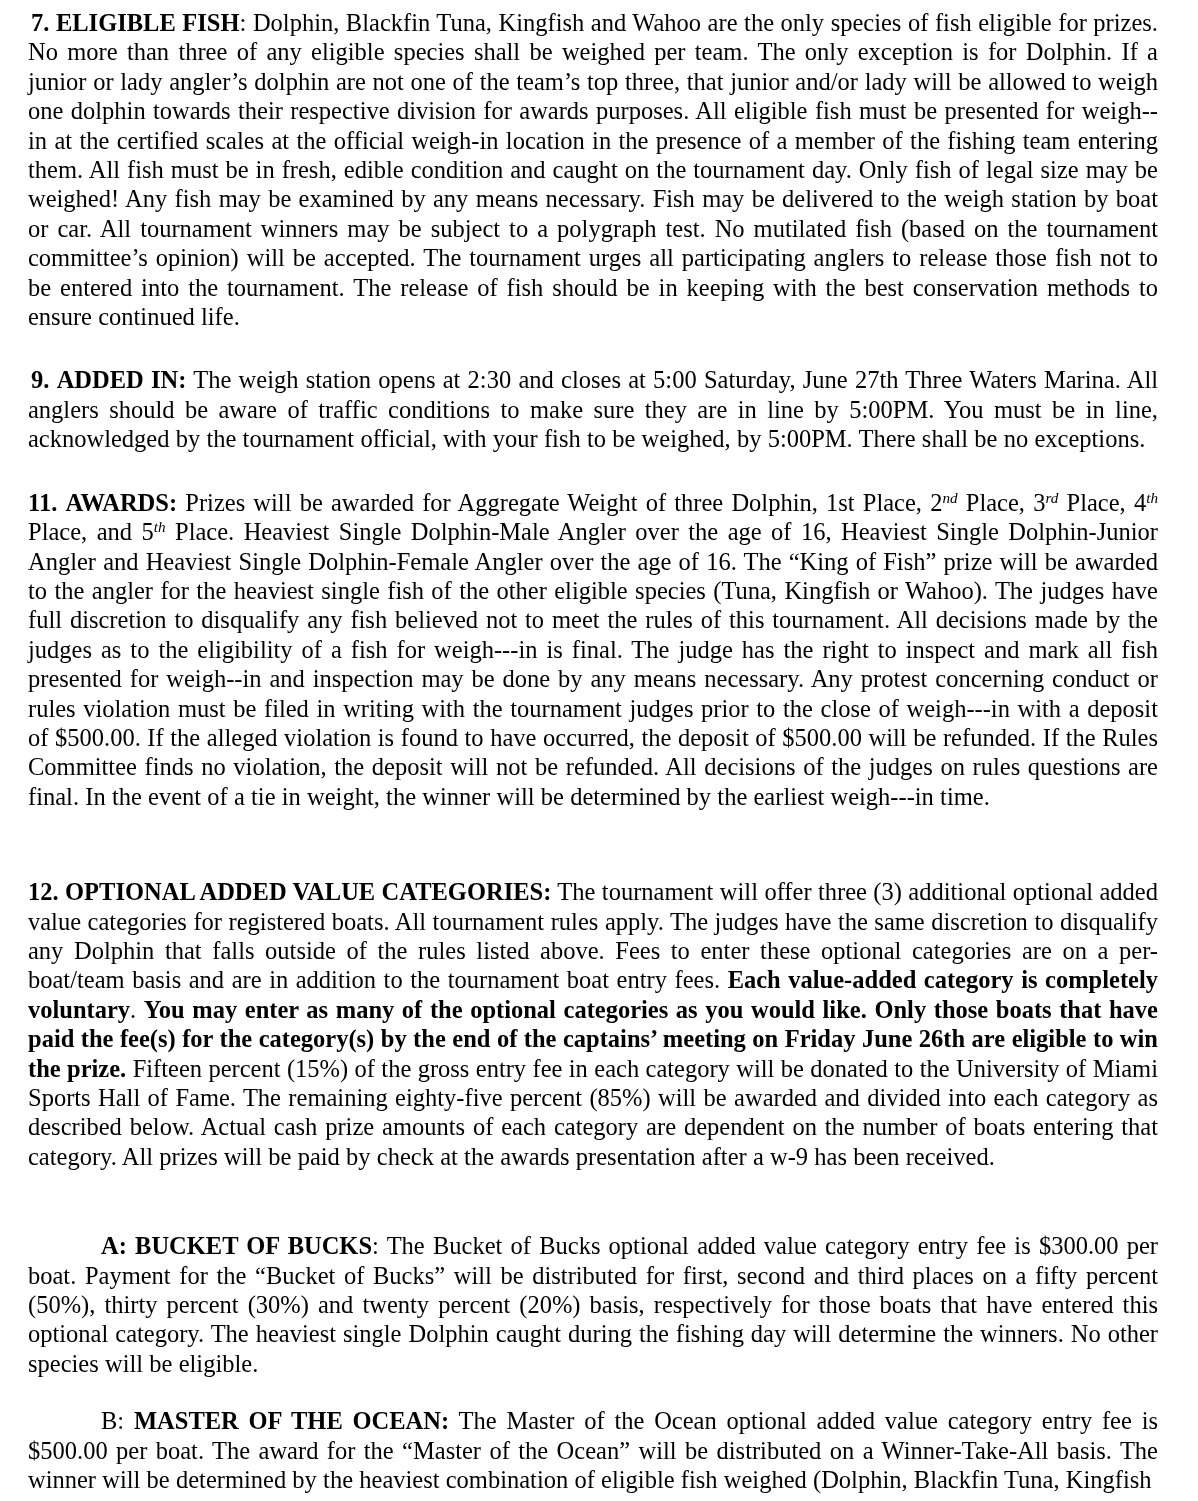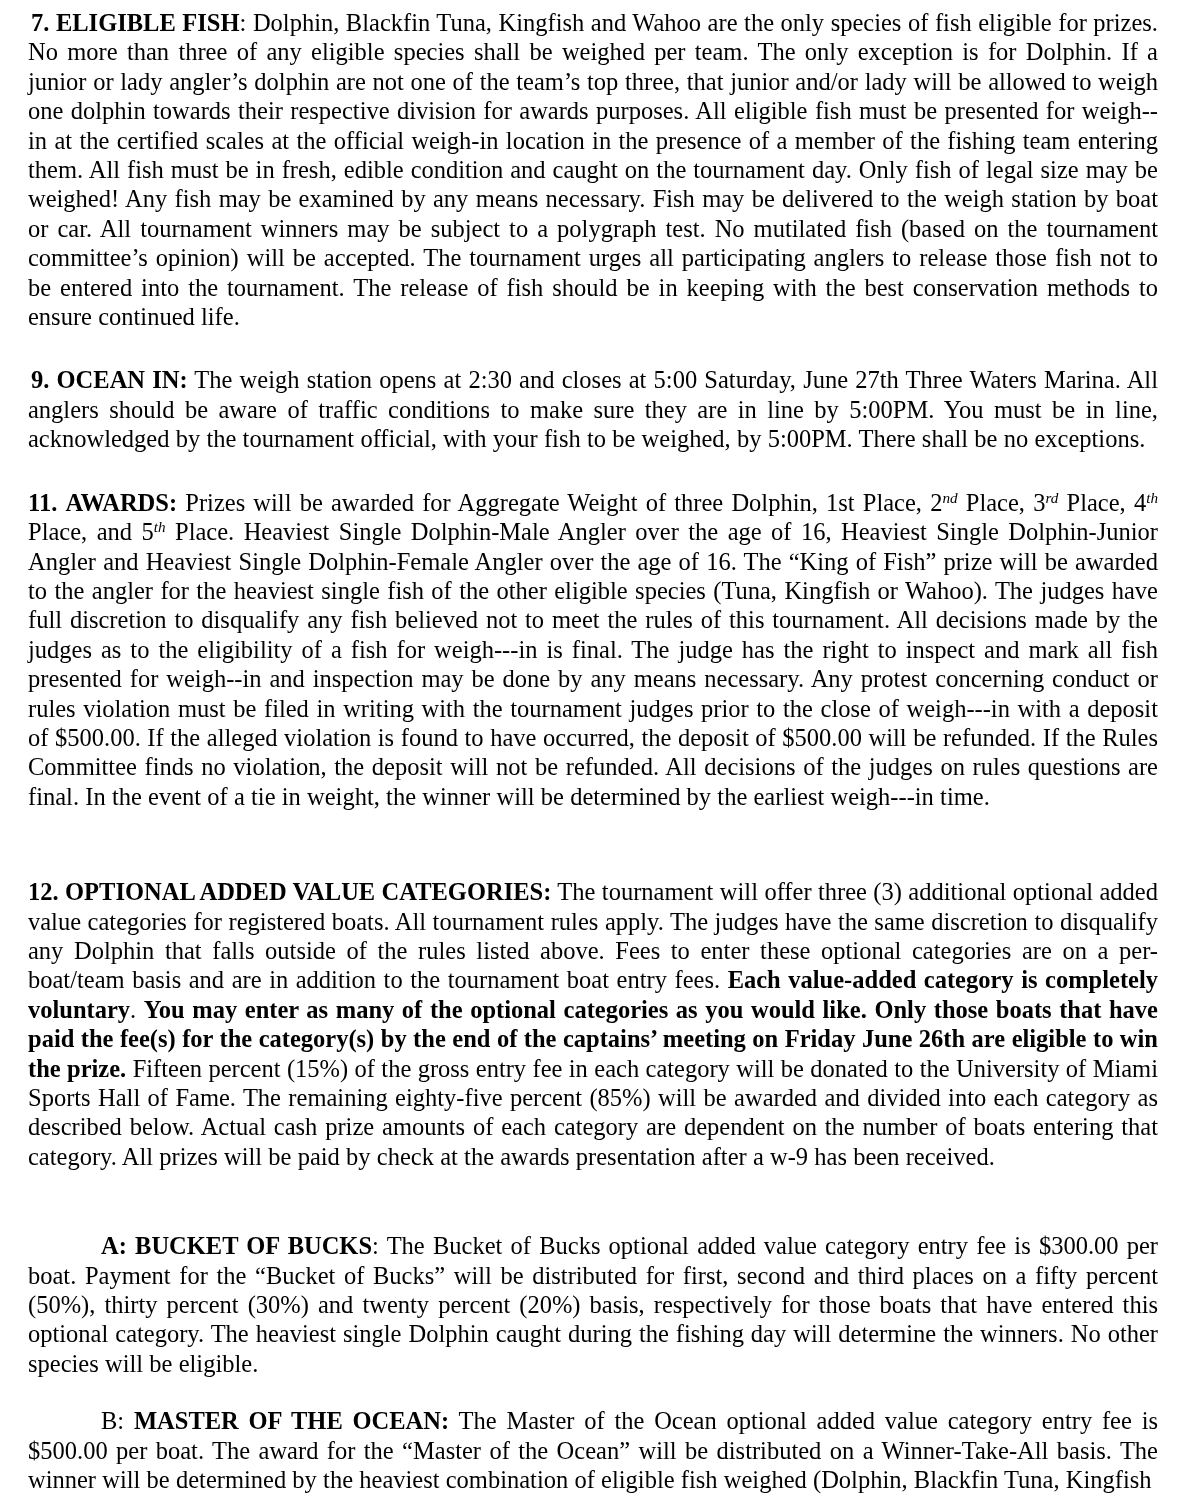--- a/index.html
+++ b/index.html
@@ -53,21 +53,21 @@
 
 <div id="page">
 
   <p class="para indent-para">
     <b>7.</b><span>&nbsp;</span><b>ELIGIBLE FISH</b><span>:</span><span>  Dolphin, Blackfin Tuna, Kingfish and Wahoo are the only species of fish eligible for prizes.  No more than three of any eligible species shall be weighed per team.  The only exception is for Dolphin. If a junior or lady angler’s dolphin are not one of the team’s top three, that junior and/or lady will be allowed to weigh one dolphin towards their respective division for awards purposes.  All eligible fish must be presented for weigh--in at the certified scales at the official weigh-in location in the presence of a member of the fishing team entering them.  All fish must be in fresh, edible condition and caught on the tournament day. Only fish of legal size may be weighed!  Any fish may be examined by any means necessary. Fish may be delivered to the weigh station by boat or car.  All tournament winners may be subject to a polygraph test.  No mutilated fish (based on the tournament committee’s opinion) will be accepted.  The tournament urges all participating anglers to release those fish not to be entered into the tournament. The release of fish should be in keeping with the best conservation methods to ensure continued life.</span>
   </p>
 
   <div class="gap-md"></div>
 
   <p class="para indent-para">
-    <b>9.</b><span>&nbsp;</span><b>OCEAN IN:</b><span>  The weigh station opens at 2:30 and closes at 5:00 Saturday, June 27th Three Waters Marina.  All anglers should be aware of traffic conditions to make sure they are in line by 5:00PM.  You must be in line, acknowledged by the tournament official, with your fish to be weighed, by 5:00PM. There shall be no exceptions.</span>
+    <b>9.</b><span>&nbsp;</span><b>ADDED IN:</b><span>  The weigh station opens at 2:30 and closes at 5:00 Saturday, June 27th Three Waters Marina.  All anglers should be aware of traffic conditions to make sure they are in line by 5:00PM.  You must be in line, acknowledged by the tournament official, with your fish to be weighed, by 5:00PM. There shall be no exceptions.</span>
   </p>
 
   <div class="gap-md"></div>
 
   <p class="para">
     <b>11.</b><span>&nbsp;</span><b>AWARDS:</b><span> Prizes will be awarded for Aggregate Weight of three Dolphin, 1st Place, 2</span><sup>nd</sup><span> Place, 3</span><sup>rd</sup><span> Place, 4</span><sup>th</sup><span> Place, and 5</span><sup>th</sup><span> Place. Heaviest Single Dolphin-Male Angler over the age of 16, Heaviest Single Dolphin-Junior Angler and Heaviest Single Dolphin-Female Angler over the age of 16. The “King of Fish” prize will be awarded to the angler for the heaviest single fish of the other eligible species (Tuna, Kingfish or Wahoo). The judges have full discretion to disqualify any fish believed not to meet the rules of this tournament.  All decisions made by the judges as to the eligibility of a fish for weigh---in is final.  The judge has the right to inspect and mark all fish presented for weigh--in and inspection may be done by any means necessary.  Any protest concerning conduct or rules violation must be filed in writing with the tournament judges prior to the close of weigh---in with a deposit of $500.00. If the alleged violation is found to have occurred, the deposit of $500.00 will be refunded. If the Rules Committee finds no violation, the deposit will not be refunded. All decisions of the judges on rules questions are final.  In the event of a tie in weight, the winner will be determined by the earliest weigh---in time.</span>
   </p>
 
   <div class="gap-xl"></div>
 

